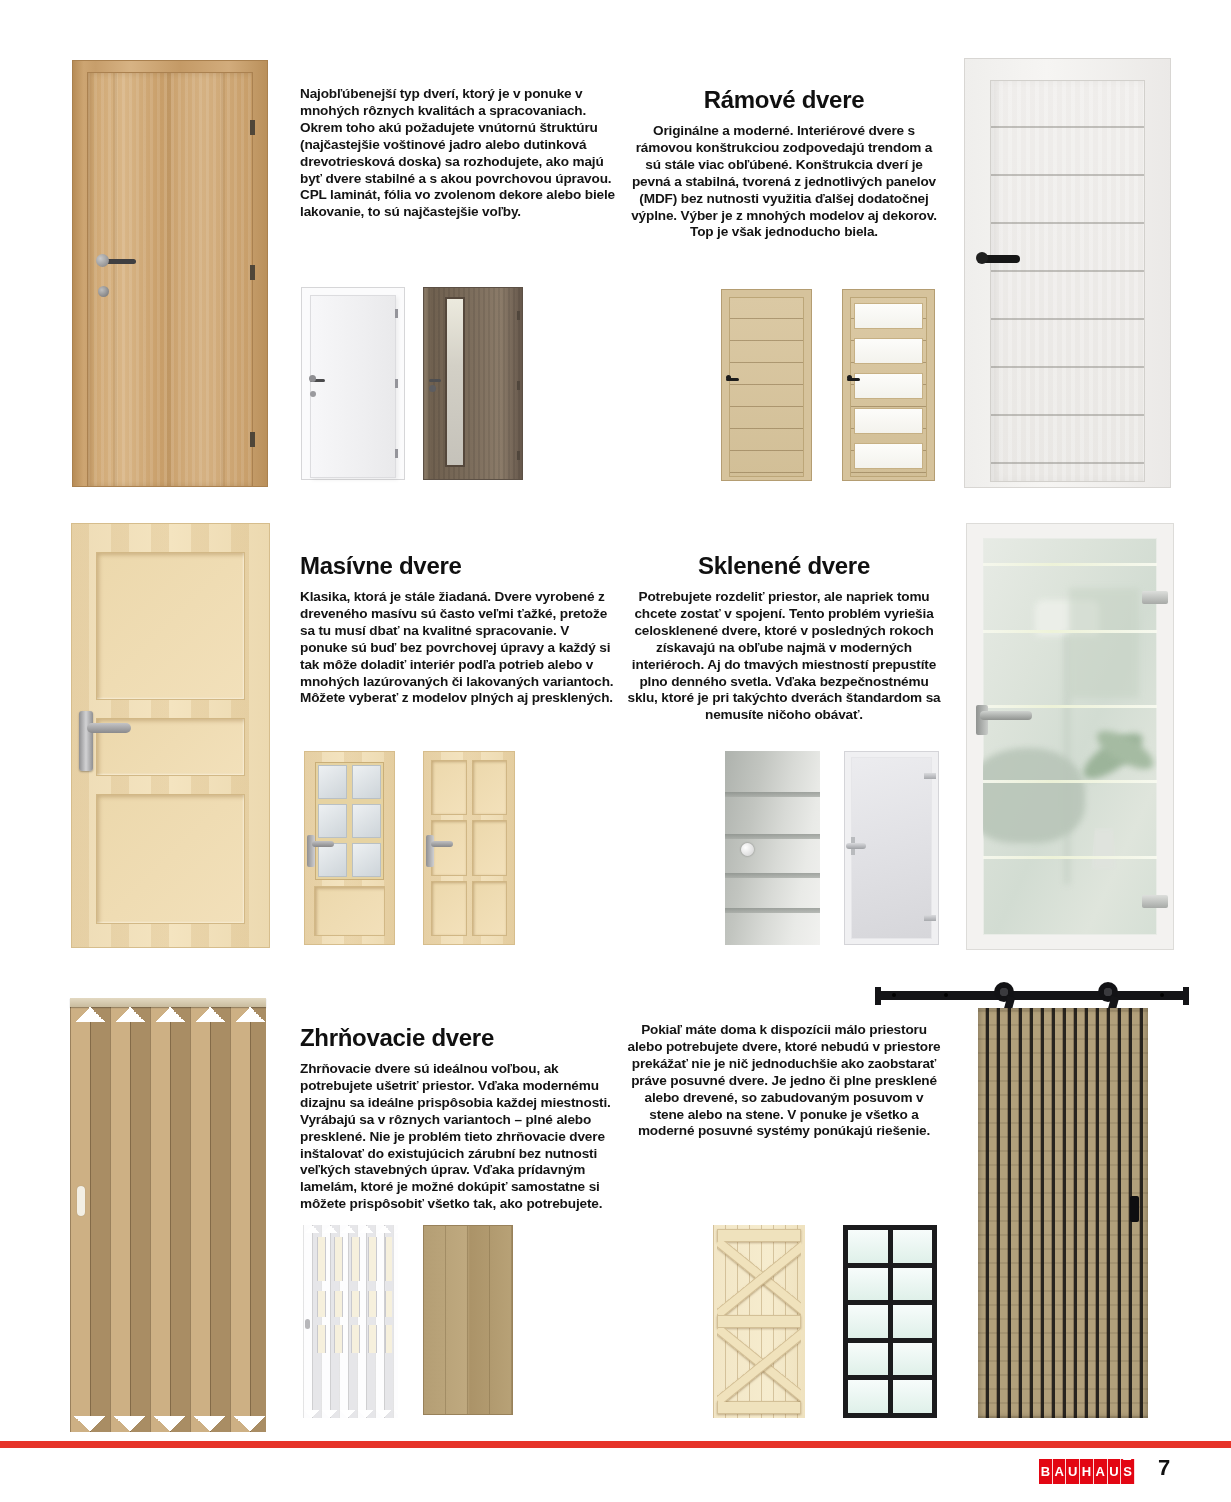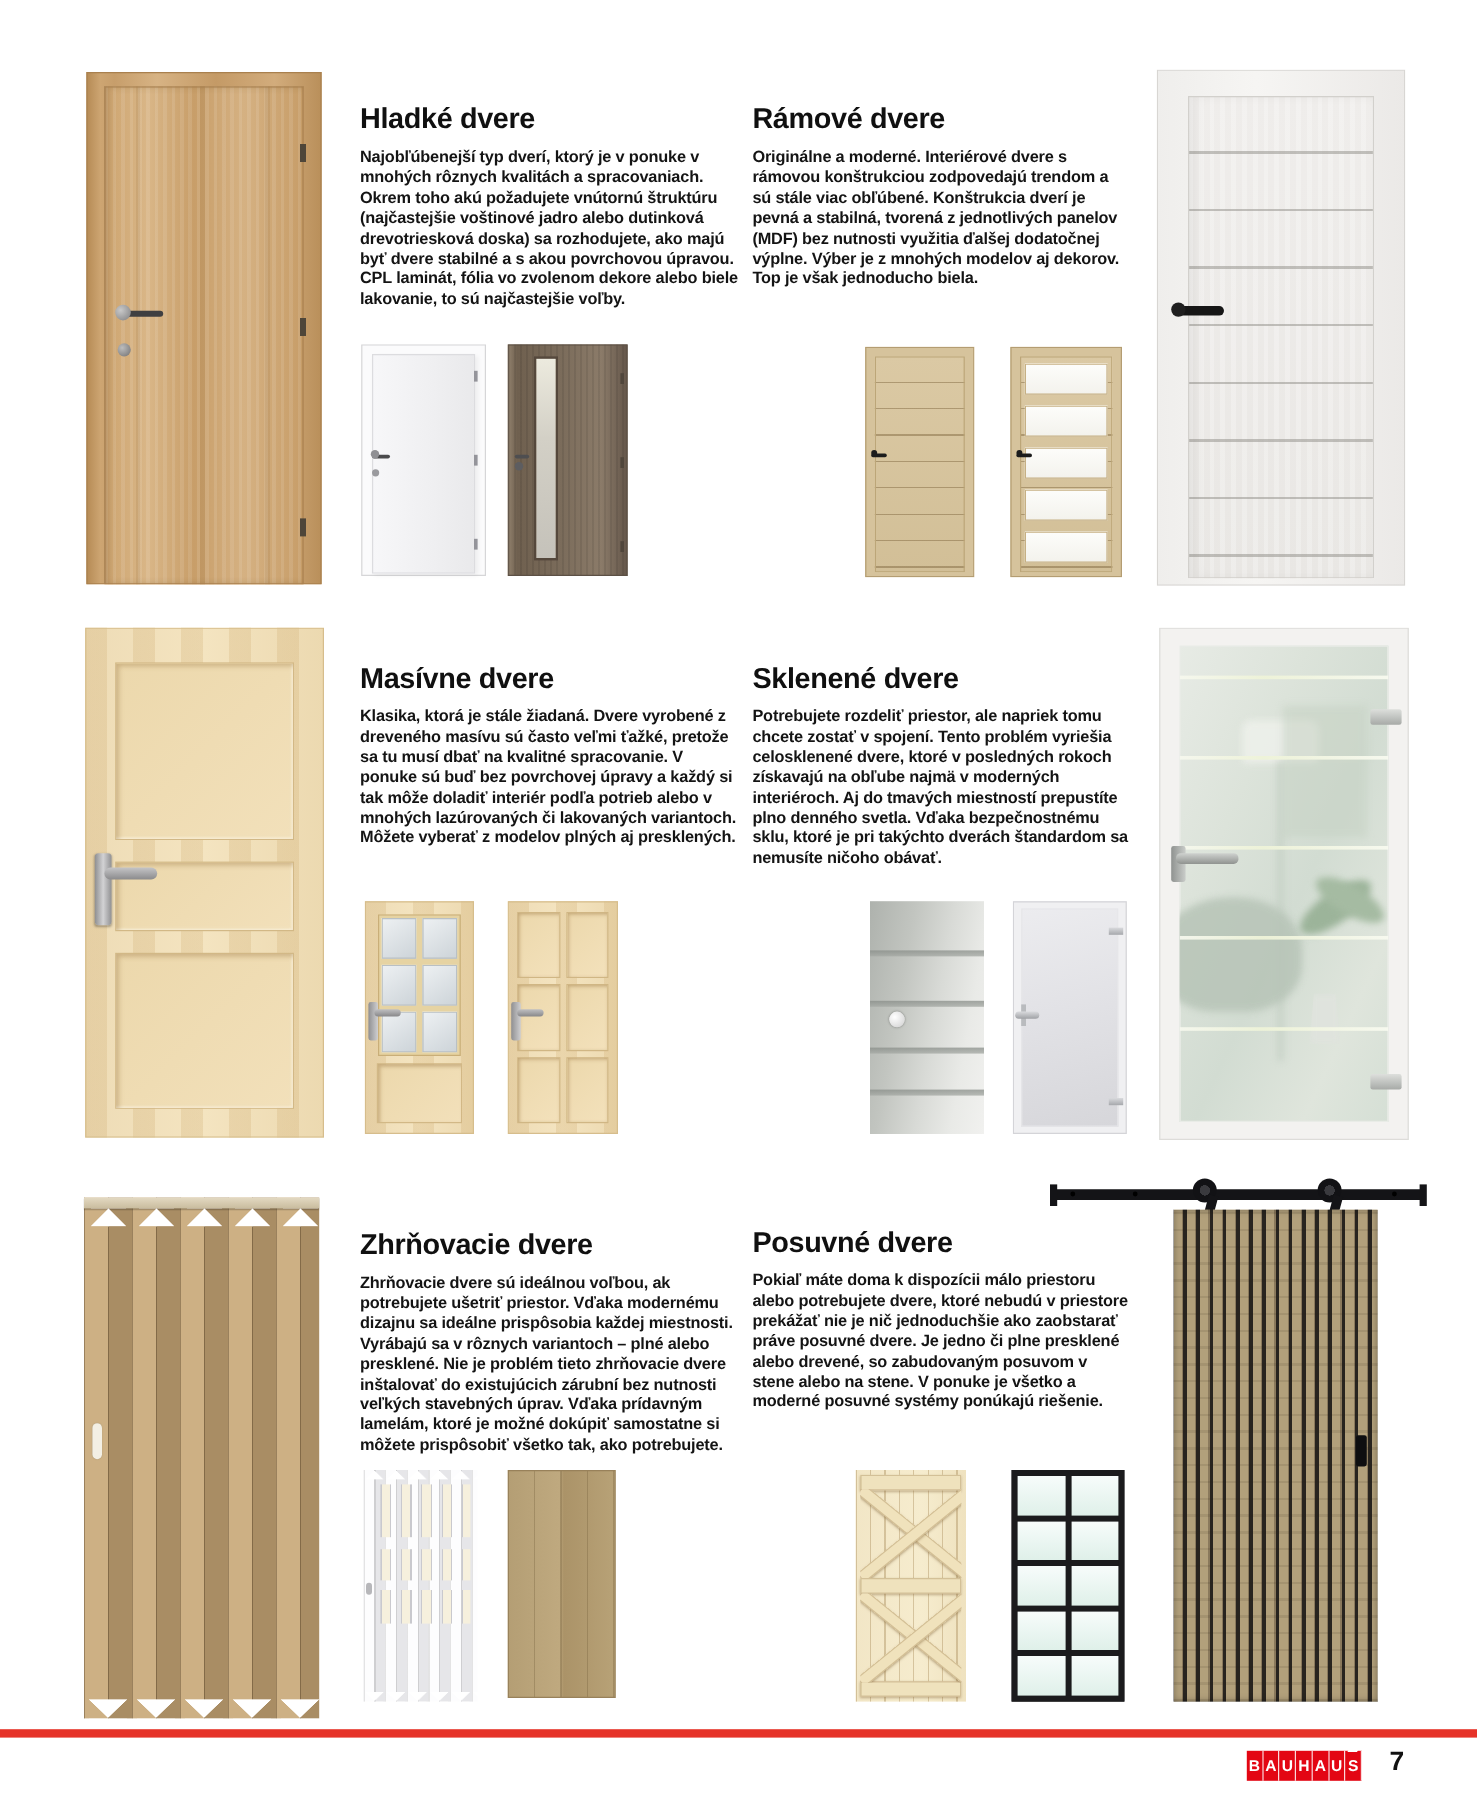--- a/index.html
+++ b/index.html
@@ -3,21 +3,21 @@
 <meta charset="utf-8">
 <style>
   html,body{margin:0;padding:0;background:#ffffff;}
   #page{position:relative;width:1231px;height:1502px;background:#ffffff;overflow:hidden;
         font-family:"Liberation Sans",sans-serif;}
 
   
   .tb{position:absolute;color:#141414;}
   .tb h2{margin:0 0 9px;font-size:24px;font-weight:700;letter-spacing:-0.3px;color:#101010;}
   .tb p{margin:0;font-size:13.6px;font-weight:700;line-height:16.9px;letter-spacing:-0.15px;}
-  .tb.right{text-align:left;}
+  .tb.right{text-align:center;}
   #tb1{left:300px;top:86px;width:320px;}
   #tb2{left:627px;top:86px;width:314px;}
   #tb3{left:300px;top:552px;width:320px;}
   #tb4{left:627px;top:552px;width:314px;}
   #tb5{left:300px;top:1024px;width:330px;}
   #tb6{left:627px;top:1022px;width:314px;}
 
   .abs{position:absolute;}
 
   
@@ -238,21 +238,20 @@
   #logo span:last-child{border-right:none;}
   #logo .tick{position:absolute;right:3px;top:-3px;width:8px;height:4px;background:#fff;transform:skewX(-30deg);}
   #pagenum{left:1158px;top:1455px;font-size:22px;font-weight:700;color:#111;}
 </style>
 </head>
 <body>
 
 <div id="page">
 
   <div class="tb" id="tb1">
-    <h2>Hladké dvere</h2>
     <p>Najobľúbenejší typ dverí, ktorý je v ponuke v mnohých rôznych kvalitách a spracovaniach. Okrem toho akú požadujete vnútornú štruktúru (najčastejšie voštinové jadro alebo dutinková drevotriesková doska) sa rozhodujete, ako majú byť dvere stabilné a s akou povrchovou úpravou. CPL laminát, fólia vo zvolenom dekore alebo biele lakovanie, to sú najčastejšie voľby.</p>
   </div>
   <div class="tb right" id="tb2">
     <h2>Rámové dvere</h2>
     <p>Originálne a moderné. Interiérové dvere s rámovou konštrukciou zodpovedajú trendom a sú stále viac obľúbené. Konštrukcia dverí je pevná a stabilná, tvorená z jednotlivých panelov (MDF) bez nutnosti využitia ďalšej dodatočnej výplne. Výber je z mnohých modelov aj dekorov. Top je však jednoducho biela.</p>
   </div>
 
   <div class="abs" id="p1">
     <div class="leaf"></div>
     <div class="abs lever"></div>
@@ -380,21 +379,20 @@
     <div class="abs lever"></div>
     <div class="abs hinge" style="top:68px"></div>
     <div class="abs hinge" style="top:372px"></div>
   </div>
 
   <div class="tb" id="tb5">
     <h2>Zhrňovacie dvere</h2>
     <p>Zhrňovacie dvere sú ideálnou voľbou, ak potrebujete ušetriť priestor. Vďaka modernému dizajnu sa ideálne prispôsobia každej miestnosti. Vyrábajú sa v rôznych variantoch – plné alebo presklené. Nie je problém tieto zhrňovacie dvere inštalovať do existujúcich zárubní bez nutnosti veľkých stavebných úprav. Vďaka prídavným lamelám, ktoré je možné dokúpiť samostatne si môžete prispôsobiť všetko tak, ako potrebujete.</p>
   </div>
   <div class="tb right" id="tb6">
-    <h2>Posuvné dvere</h2>
     <p>Pokiaľ máte doma k dispozícii málo priestoru alebo potrebujete dvere, ktoré nebudú v priestore prekážať nie je nič jednoduchšie ako zaobstarať práve posuvné dvere. Je jedno či plne presklené alebo drevené, so zabudovaným posuvom v stene alebo na stene. V ponuke je všetko a moderné posuvné systémy ponúkajú riešenie.</p>
   </div>
 
   <div class="abs" id="p5">
     <div class="track"></div>
     <div class="notch-top"></div>
     <div class="notch-bottom"></div>
     <div class="abs fh"></div>
   </div>
 

